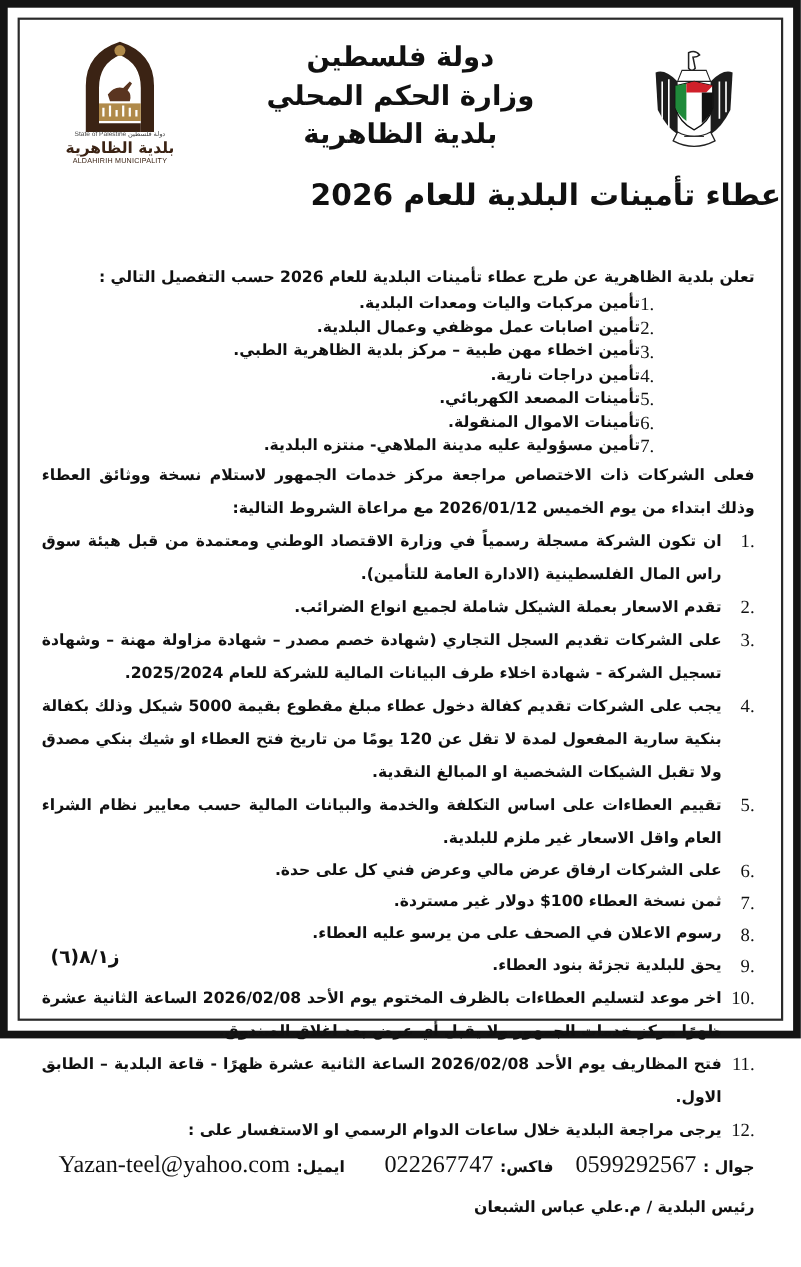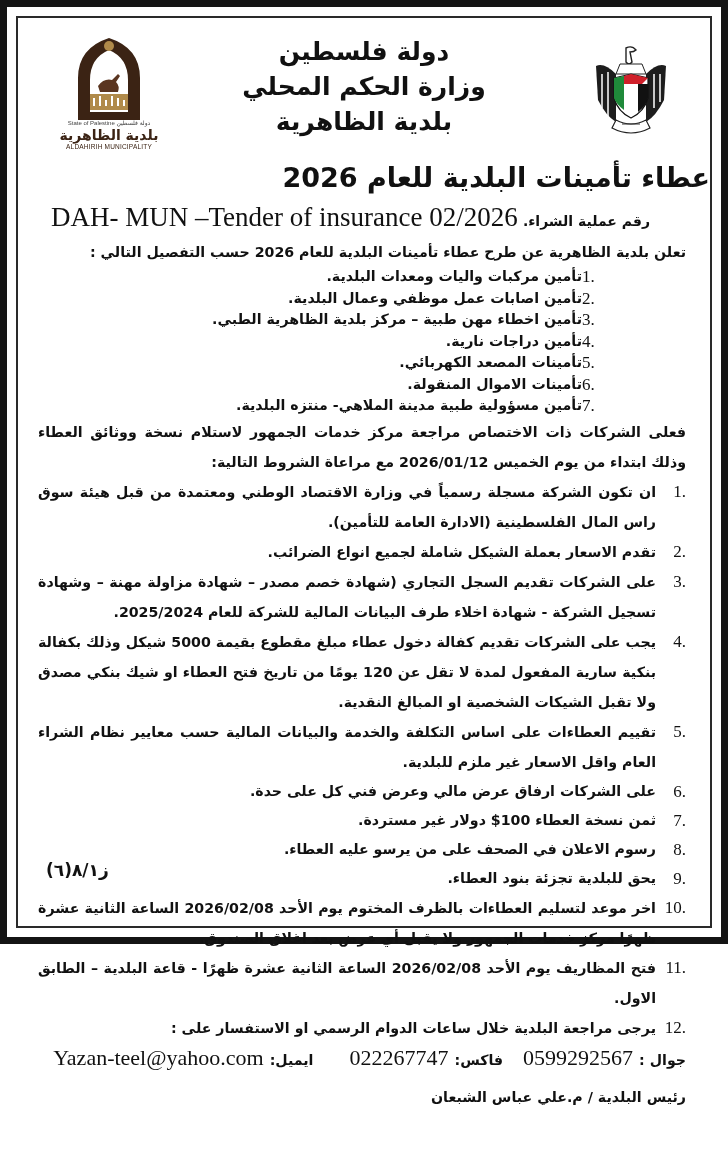--- a/index.html
+++ b/index.html
@@ -93,24 +93,20 @@
           <span>State of Palestine</span>
           <span>دولة فلسطين</span>
         </div>
         <div class="ar">بلدية الظاهرية</div>
         <div class="en">ALDAHIRIH MUNICIPALITY</div>
       </div>
     </div>
 
     <div class="main-title">عطاء تأمينات البلدية للعام 2026</div>
 
-    <div class="tender-line">
-      <span class="lbl">رقم عملية الشراء</span><span class="lbl">.</span>
-      <span class="code">DAH- MUN –Tender of insurance 02/2026</span>
-    </div>
 
     <div class="body-text">
       <div class="intro">تعلن بلدية الظاهرية عن طرح عطاء تأمينات البلدية  للعام 2026 حسب التفصيل التالي :</div>
 
       <ul class="items">
         <li>
             <span class="num">1.</span>
             <span>تأمين مركبات واليات ومعدات البلدية.</span>
           </li>
         <li>
@@ -128,21 +124,21 @@
         <li>
             <span class="num">5.</span>
             <span>تأمينات المصعد الكهربائي.</span>
           </li>
         <li>
             <span class="num">6.</span>
             <span>تأمينات الاموال المنقولة.</span>
           </li>
         <li>
             <span class="num">7.</span>
-            <span>تأمين مسؤولية طبية مدينة الملاهي- منتزه البلدية.</span>
+            <span>تأمين مسؤولية عليه مدينة الملاهي- منتزه البلدية.</span>
           </li>
       </ul>
 
       <div class="para">فعلى الشركات ذات الاختصاص مراجعة مركز خدمات الجمهور لاستلام نسخة ووثائق العطاء وذلك ابتداء من يوم الخميس 2026/01/12 مع مراعاة الشروط التالية:</div>
 
       <ul class="conds">
         <li>
             <span class="num">.1</span>
             <span class="txt">ان تكون الشركة مسجلة رسمياً في وزارة الاقتصاد الوطني ومعتمدة من قبل هيئة سوق راس المال الفلسطينية (الادارة العامة للتأمين).</span>
           </li>

